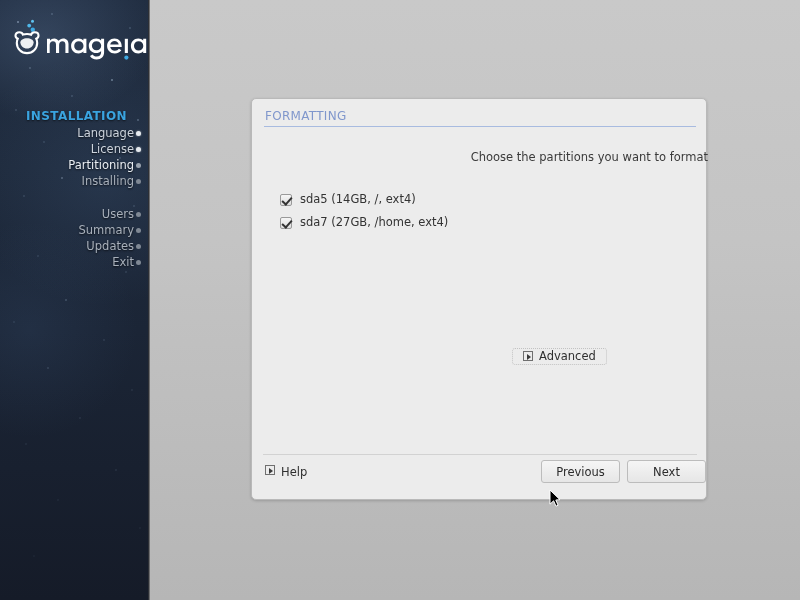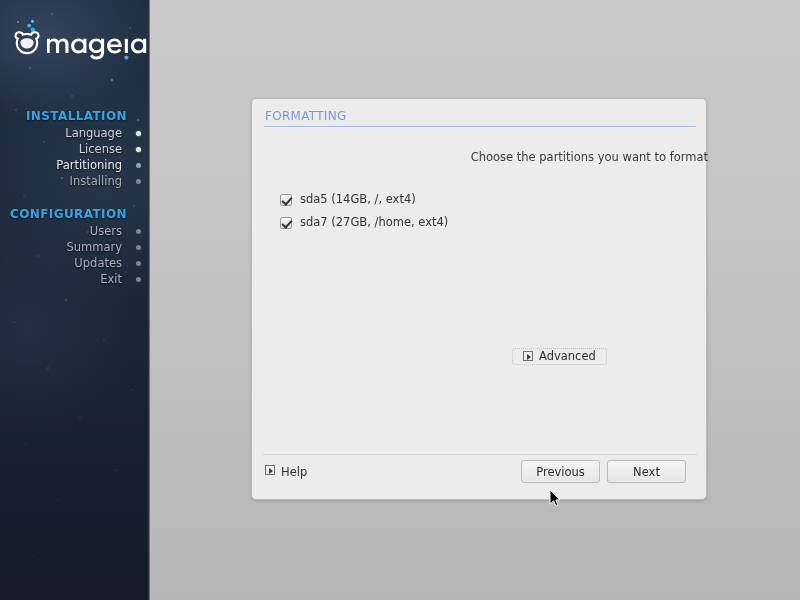--- a/index.html
+++ b/index.html
@@ -96,21 +96,21 @@
     height: 17px;
     line-height: 17px;
     text-shadow: 0 1px 2px rgba(0,0,0,0.6);
   }
 
   .nav-item {
     position: relative;
     height: 16px;
     line-height: 16px;
     text-align: right;
-    padding-right: 26px;
+    padding-right: 14px;
     color: #cdd4dd;
     font-size: 11.5px;
     text-shadow: 0 1px 2px rgba(0,0,0,0.7);
     white-space: nowrap;
   }
   .nav-item.dim { color: #a8b0bb; }
 
   .nav-dot {
     position: absolute;
     right: 7px;
@@ -259,21 +259,21 @@
     position: absolute;
     left: 13px; top: 366px;
     display: flex;
     gap: 6px;
     font-size: 11.5px;
     color: #2f2f2f;
     cursor: default;
   }
   #footer-buttons {
     position: absolute;
-    right: 20px; top: 361px;
+    right: 0; top: 361px;
     display: flex;
     gap: 7px;
   }
   .footer-btn {
     width: 79px;
     height: 23px;
     border: 1px solid #bcbcbc;
     border-radius: 3px;
     background: linear-gradient(180deg, #f5f5f5 0%, #e6e6e6 100%);
     font-size: 11.5px;
@@ -378,21 +378,20 @@
         
       </div>
 
       <div class="nav-item dim">
         <span>Installing</span>
         <span class="nav-dot"></span>
       </div>
 
       <div class="nav-gap"></div>
 
-      <div class="nav-header">CONFIGURATION</div>
 
       <div class="nav-item dim">
         <span>Users</span>
         <span class="nav-dot"></span>
       </div>
 
       <div class="nav-item dim">
         <span>Summary</span>
         <span class="nav-dot"></span>
       </div>

